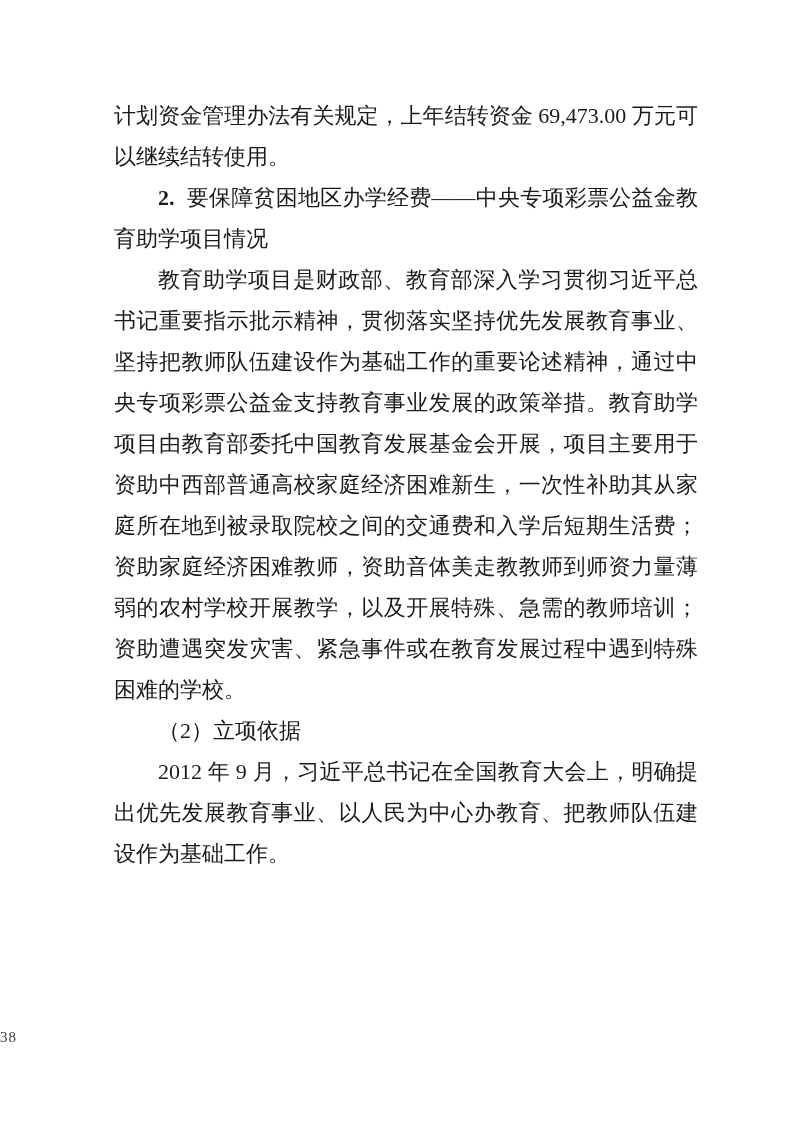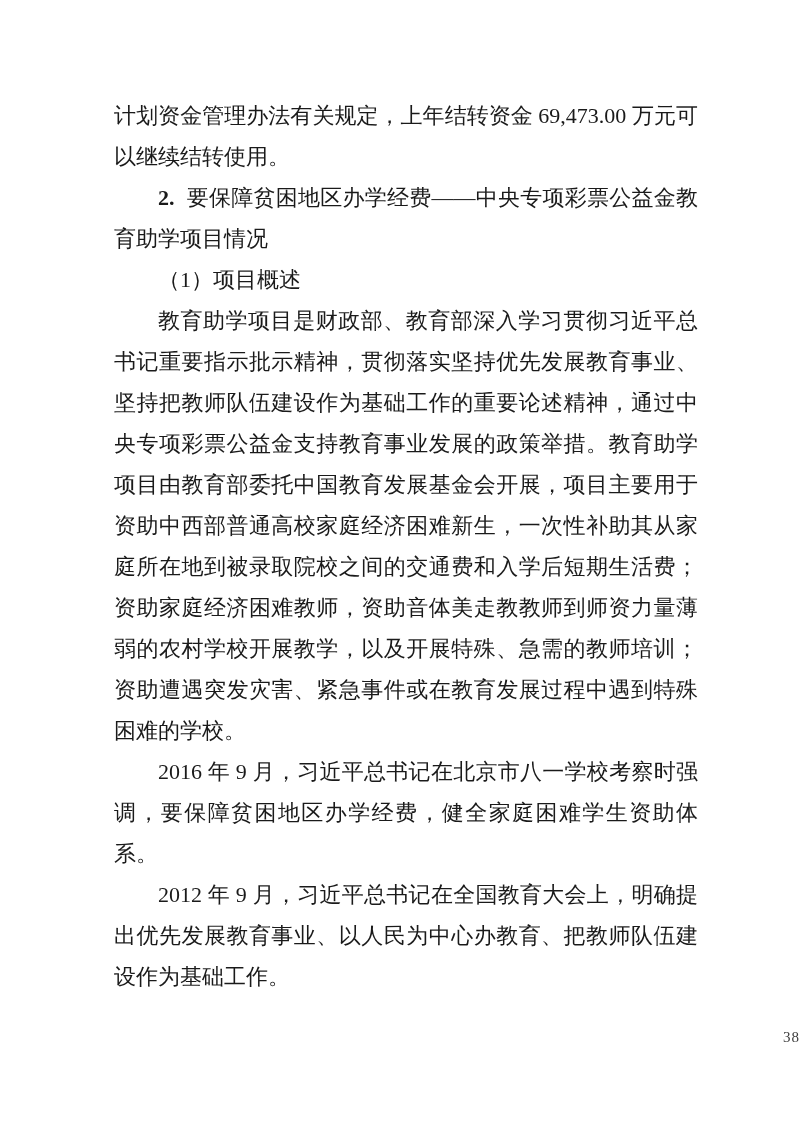--- a/index.html
+++ b/index.html
@@ -35,46 +35,45 @@
   .sec-num {
     font-weight: bold;
     margin-right: 0.55em;
     font-family: "Liberation Serif", "DejaVu Serif", serif;
   }
   .footer {
     position: absolute;
     left: 0;
     top: 1028px;
     width: 100%;
-    text-align: right;
+    text-align: left;
   }
   .page-number {
     font-size: 15px;
     color: #404040;
     font-family: "Liberation Serif", "DejaVu Serif", serif;
     letter-spacing: 1px;
   }
 </style>
 </head>
 <body>
 
 <div class="page">
 
   <div class="doc-body">
 
     <p>计划资金管理办法有关规定，上年结转资金 69,473.00 万元可以继续结转使用。</p>
 
     <p class="para-indent"><span class="sec-num">2.</span><span>要保障贫困地区办学经费——中央专项彩票公益金教育助学项目情况</span></p>
 
-    <p class="para-indent">（1）项目概述</p>
 
     <p class="para-indent">教育助学项目是财政部、教育部深入学习贯彻习近平总书记重要指示批示精神，贯彻落实坚持优先发展教育事业、坚持把教师队伍建设作为基础工作的重要论述精神，通过中央专项彩票公益金支持教育事业发展的政策举措。教育助学项目由教育部委托中国教育发展基金会开展，项目主要用于资助中西部普通高校家庭经济困难新生，一次性补助其从家庭所在地到被录取院校之间的交通费和入学后短期生活费；资助家庭经济困难教师，资助音体美走教教师到师资力量薄弱的农村学校开展教学，以及开展特殊、急需的教师培训；资助遭遇突发灾害、紧急事件或在教育发展过程中遇到特殊困难的学校。</p>
 
+    <p class="para-indent">（2）立项依据</p>
 
-    <p class="para-indent">2016 年 9 月，习近平总书记在北京市八一学校考察时强调，要保障贫困地区办学经费，健全家庭困难学生资助体系。</p>
 
     <p class="para-indent">2012 年 9 月，习近平总书记在全国教育大会上，明确提出优先发展教育事业、以人民为中心办教育、把教师队伍建设作为基础工作。</p>
 
   </div>
 
   <div class="footer">
     <span class="page-number">38</span>
   </div>
 
 </div>

